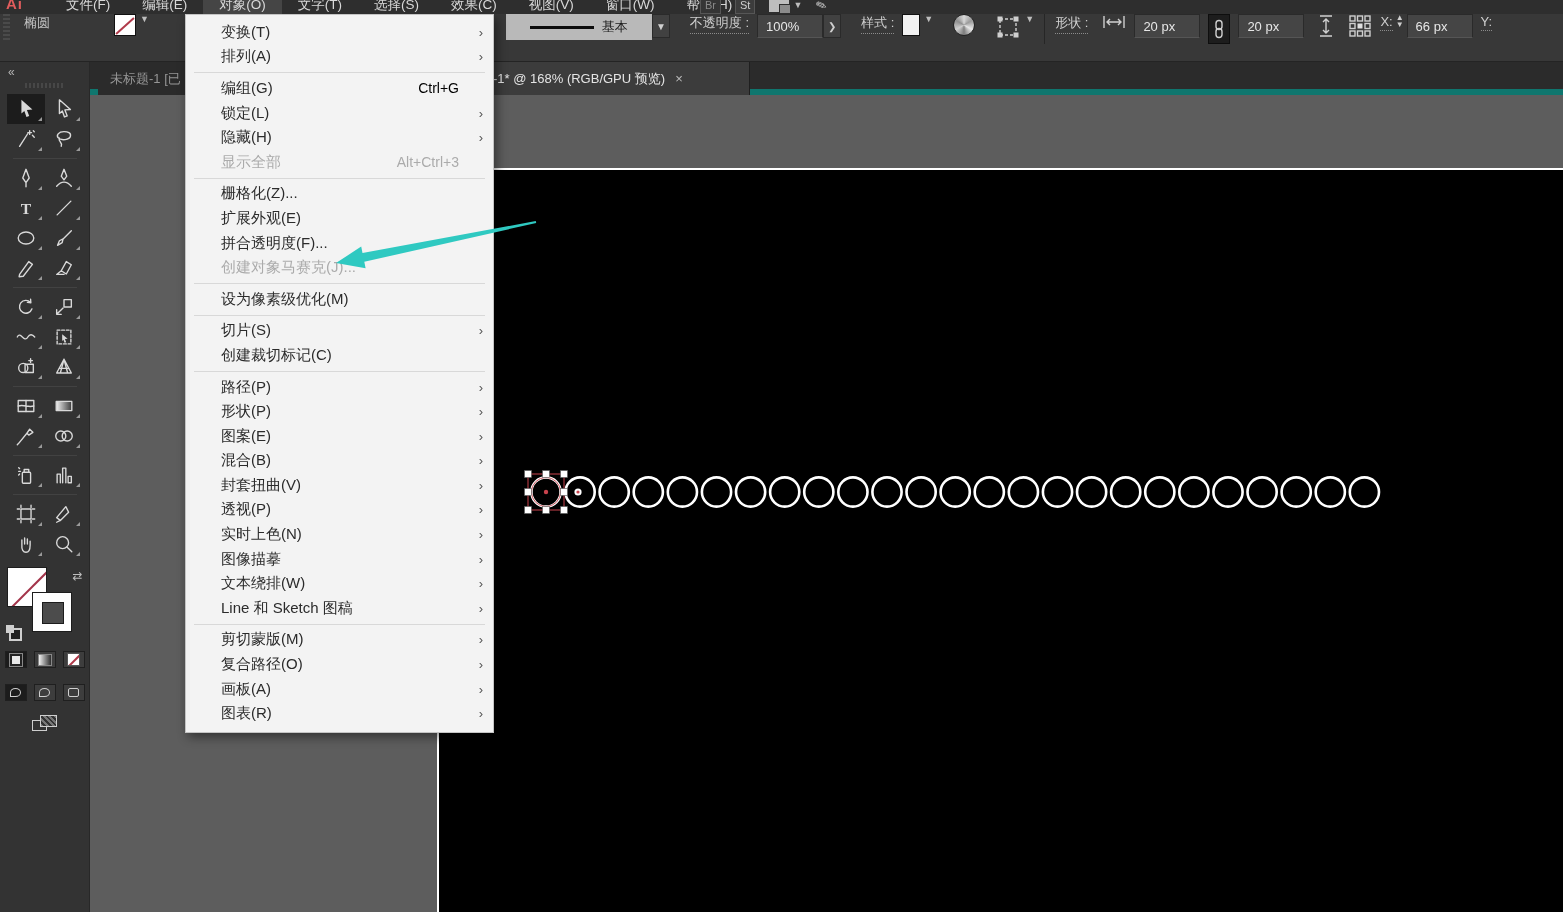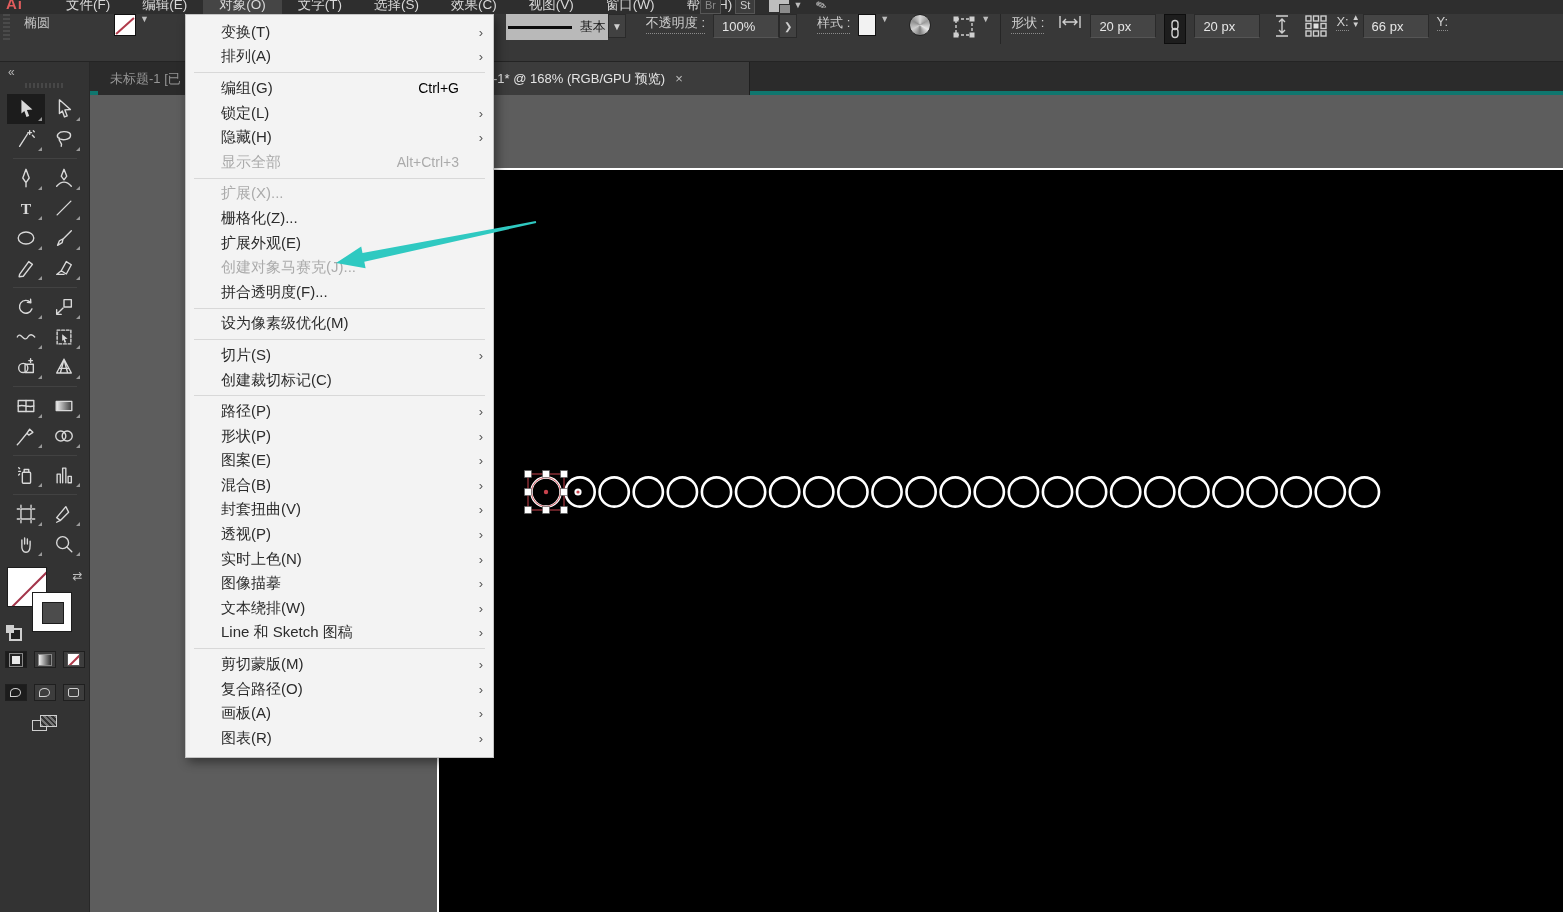--- a/index.html
+++ b/index.html
@@ -26,31 +26,31 @@
   .controlbar { position:absolute; left:0; top:14px; width:100%; height:48px; background:#383838; border-bottom:1px solid #242424; display:flex; align-items:flex-start; z-index:5; color:#cfcfcf; font-size:13px; }
   .grip-v { width:7px; height:26px; margin:0 6px 0 3px; background:repeating-linear-gradient(#4a4a4a 0 2px, transparent 2px 4px); }
   .cb-label { color:#c3c3c3; white-space:nowrap; }
   .cb-ulabel { border-bottom:1px dotted #8b8b8b; padding-bottom:1px; white-space:nowrap; }
   .swatch-none { width:22px; height:22px; background:#fff; border:1px solid #111; position:relative; }
   .swatch-none::after { content:""; position:absolute; left:-2px; right:-2px; top:50%; border-top:2px solid #b03a4a; transform:rotate(-42deg); }
   .swatch-white { width:18px; height:22px; background:#f2f2f2; border:1px solid #111; }
   .cb-chev { color:#bdbdbd; font-size:9px; margin-left:4px; }
   .cb-field { background:#454545; border:1px solid #2a2a2a; border-bottom-color:#555; color:#e6e6e6; font-size:13px; height:24px; display:flex; align-items:center; padding:0 8px; min-width:66px; }
   .cb-btn { width:18px; height:24px; background:#414141; border:1px solid #2a2a2a; color:#cfcfcf; display:flex; align-items:center; justify-content:center; font-size:10px; }
-  .stroke-preview { display:flex; align-items:center; background:#b9b9b9; height:26px; padding:0 2px; color:#1a1a1a; gap:8px; }
+  .stroke-preview { display:flex; align-items:center; background:#b9b9b9; height:26px; padding:0 24px; color:#1a1a1a; gap:8px; }
   .stroke-line { width:64px; height:3px; background:#0c0c0c; }
   .cb-sep { width:1px; height:30px; background:#262626; margin:0 10px; }
   .wheel { width:22px; height:22px; border-radius:50%; background:conic-gradient(#d9d9d9,#9a9a9a,#e8e8e8,#7c7c7c,#cfcfcf,#8f8f8f,#d9d9d9); border:1px solid #222; }
   .linkbox { width:22px; height:30px; background:#1d1d1d; border:1px solid #0e0e0e; display:flex; align-items:center; justify-content:center; }
   .cb-gap8 { width:8px; } .cb-gap14 { width:14px; } .cb-gap20 { width:20px; }
   .stepper { display:flex; flex-direction:column; font-size:8px; line-height:7px; color:#cfcfcf; margin:0 3px; }
   .cicon { stroke:#cfcfcf; fill:none; stroke-width:1.4; }
 
   
-  .tabbar { position:absolute; left:90px; top:62px; right:0; height:33px; background:#2b2b2b; border-bottom:4px solid #0f766e; z-index:4; }
+  .tabbar { position:absolute; left:90px; top:62px; right:0; height:33px; background:#2b2b2b; border-bottom:6px solid #0f766e; z-index:4; }
   .doc-tab { position:absolute; top:0; height:33px; display:flex; align-items:center; padding:0 12px; font-size:13px; white-space:nowrap; overflow:hidden; }
   .doc-tab.inactive { left:8px; width:95px; color:#969696; background:#2b2b2b; border-right:1px solid #1f1f1f; }
   .doc-tab.active { left:352px; width:308px; color:#e4e4e4; background:#3c3c3c; border-right:1px solid #1f1f1f; }
   .tab-close { margin-left:10px; color:#bdbdbd; font-size:13px; }
 
   
   .toolpanel { position:absolute; left:0; top:62px; width:90px; bottom:0; background:#333333; border-right:1px solid #282828; z-index:4; }
   .collapse { color:#b5b5b5; font-size:12px; padding:3px 0 0 8px; }
   .grip-h { width:40px; height:5px; margin:4px auto 6px; background:repeating-linear-gradient(90deg,#474747 0 2px, transparent 2px 4px); }
   .tool-grid { display:grid; grid-template-columns:38px 38px; justify-content:center; }
@@ -502,38 +502,34 @@
       <div class="menu-item">
         <span class="lab">隐藏(H)</span>
         <span class="sub">›</span>
       </div>
       <div class="menu-item disabled">
         <span class="lab">显示全部</span>
         <span class="sc">Alt+Ctrl+3</span>
         <span class="sub"></span>
       </div>
       <div class="menu-sep"></div>
-      <div class="menu-item disabled">
-        <span class="lab">扩展(X)...</span>
-        <span class="sub"></span>
-      </div>
       <div class="menu-item">
         <span class="lab">栅格化(Z)...</span>
         <span class="sub"></span>
       </div>
       <div class="menu-item">
         <span class="lab">扩展外观(E)</span>
+        <span class="sub"></span>
+      </div>
+      <div class="menu-item">
+        <span class="lab">拼合透明度(F)...</span>
         <span class="sub"></span>
       </div>
       <div class="menu-item disabled">
         <span class="lab">创建对象马赛克(J)...</span>
-        <span class="sub"></span>
-      </div>
-      <div class="menu-item">
-        <span class="lab">拼合透明度(F)...</span>
         <span class="sub"></span>
       </div>
       <div class="menu-sep"></div>
       <div class="menu-item">
         <span class="lab">设为像素级优化(M)</span>
         <span class="sub"></span>
       </div>
       <div class="menu-sep"></div>
       <div class="menu-item">
         <span class="lab">切片(S)</span>

